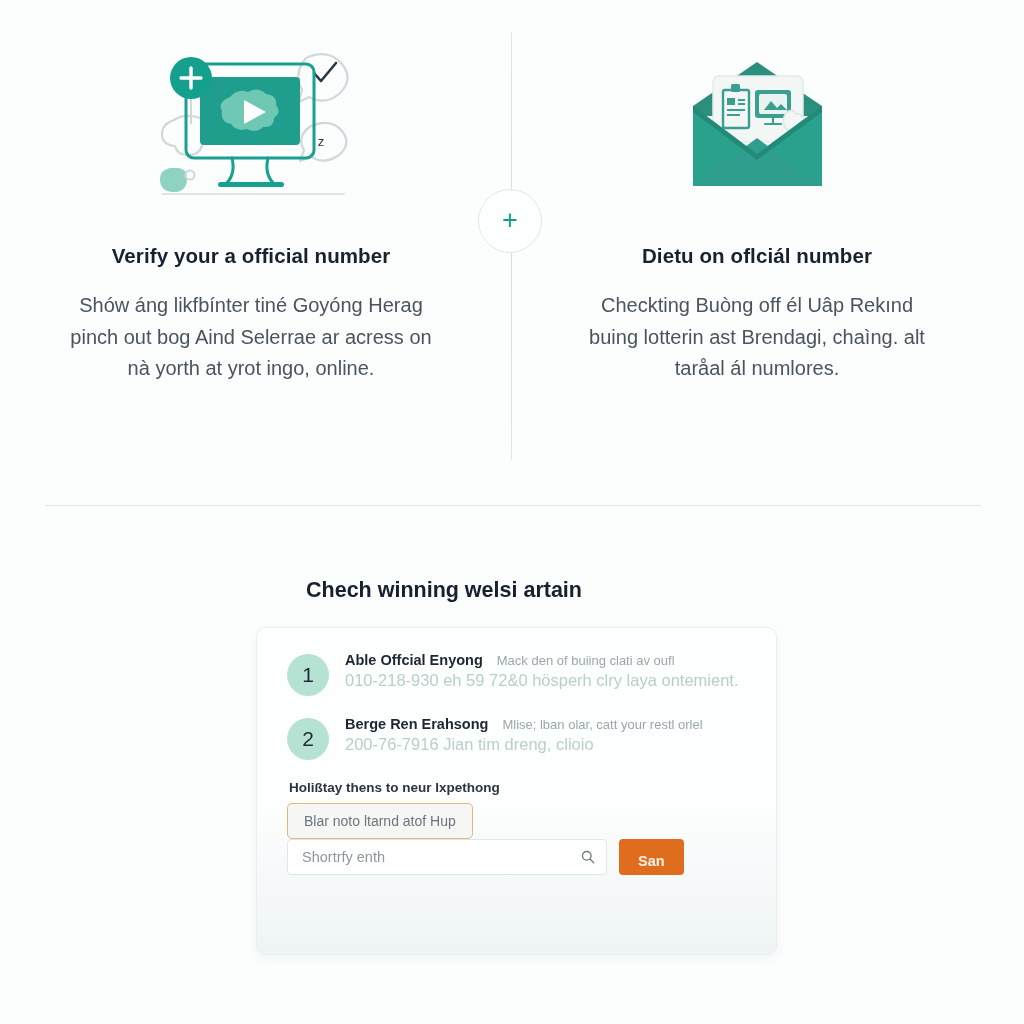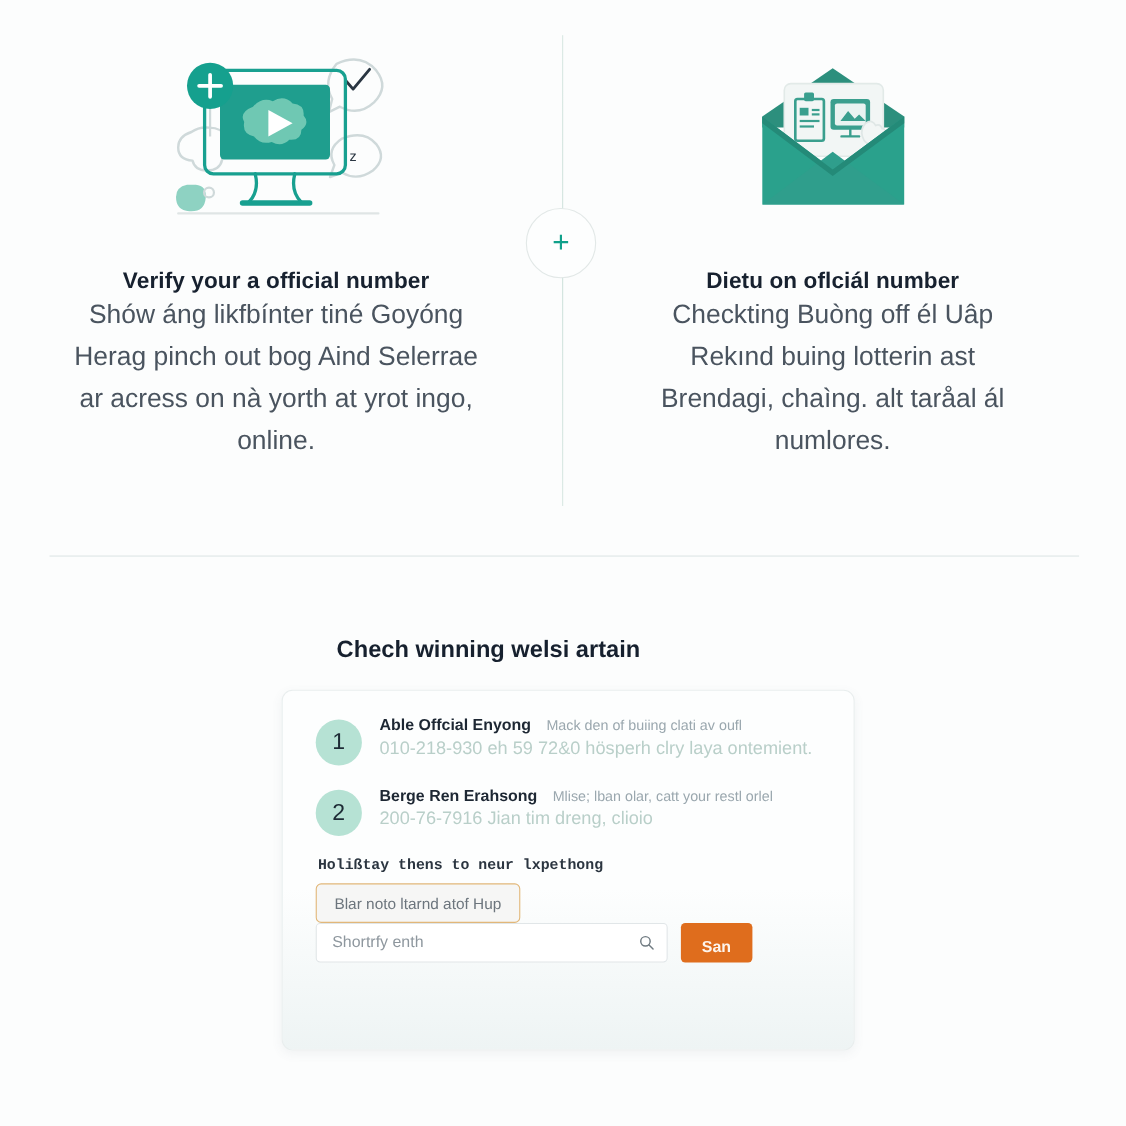--- a/index.html
+++ b/index.html
@@ -43,21 +43,22 @@
   }
   .col-title {
     font-size: 20.5px;
     font-weight: bold;
     color: #17212f;
     letter-spacing: .1px;
     margin-top: 20px;
     text-align: right;
   }
   .col-body {
-    font-size: 24px;
+    margin-top: 22px;
+    font-size: 20px;
     line-height: 1.58;
     color: #4a545f;
     text-align: center;
     max-width: 420px;
   }
   .col-right .col-body { max-width: 430px; }
 
   
   .v-divider {
     position: absolute;
@@ -169,21 +170,20 @@
     color: #b9cfc9;
     white-space: nowrap;
     overflow: hidden;
   }
 
   .field-label {
     font-size: 13.5px;
     font-weight: bold;
     color: #2b3540;
     margin: 4px 0 8px 2px;
-    font-family: Liberation Mono, monospace;
   }
   .tag {
     display: inline-block;
     box-sizing: border-box;
     padding: 9px 16px;
     border: 1px solid #e2b779;
     border-radius: 5px;
     background: #f6f6f5;
     color: #6c757d;
     font-size: 14px;

